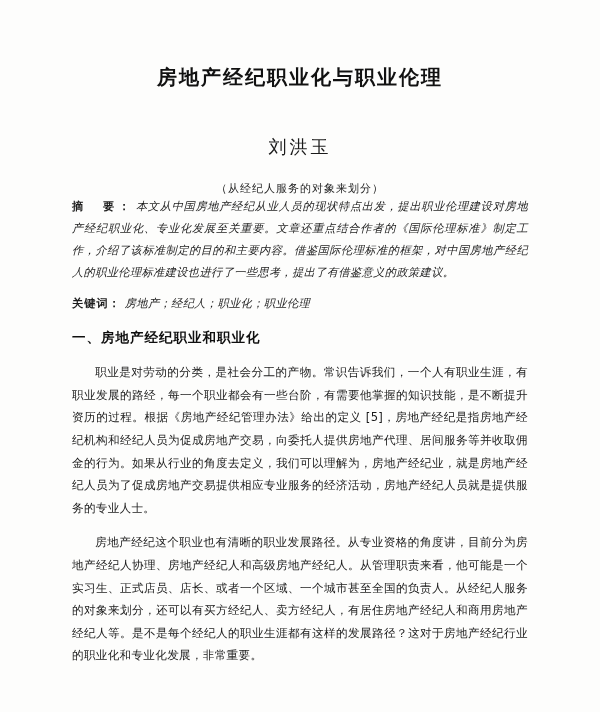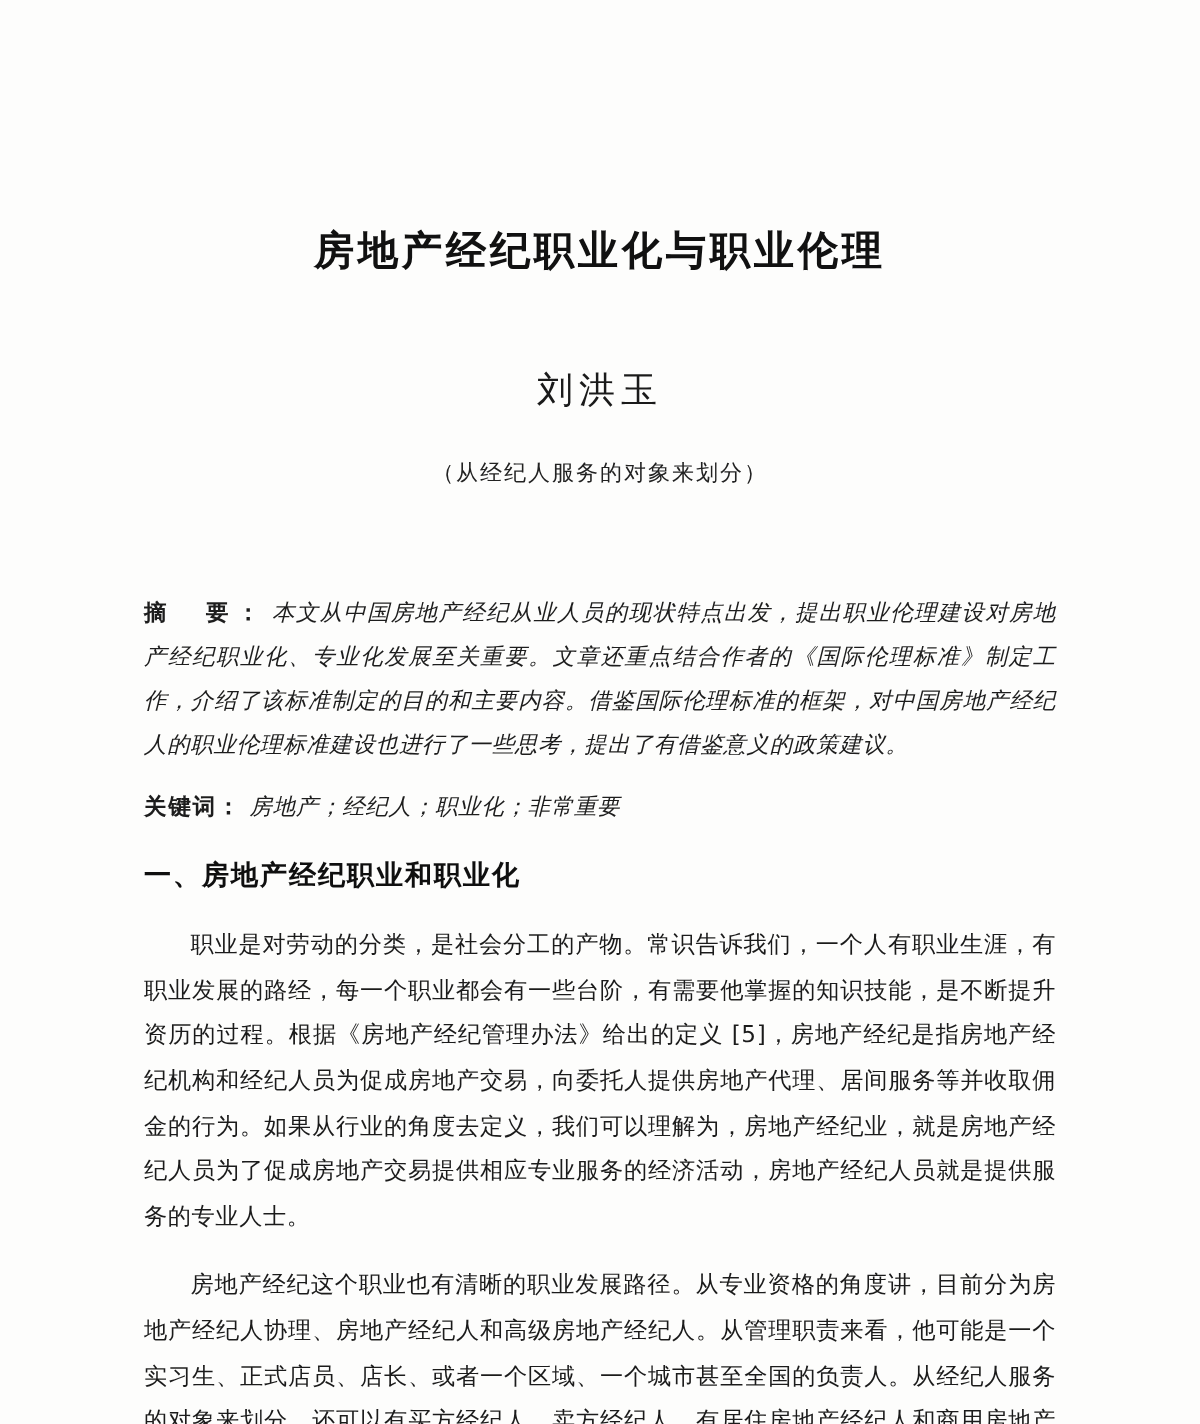--- a/index.html
+++ b/index.html
@@ -17,21 +17,21 @@
   .page {
     position: relative;
     width: 600px;
     height: 712px;
     background: #fdfdfc;
     box-sizing: border-box;
     padding: 0 72px;
   }
   .title {
     margin: 0;
-    padding-top: 112px;
+    padding-top: 64px;
     text-align: center;
     font-size: 20px;
     font-weight: bold;
     letter-spacing: 2px;
     color: #111111;
     font-family: "DejaVu Sans", "Liberation Sans", sans-serif;
   }
   .author {
     margin: 0;
     padding-top: 44px;
@@ -42,21 +42,20 @@
   }
   .affiliation {
     margin: 0;
     padding-top: 22px;
     text-align: center;
     font-size: 11px;
     letter-spacing: 1px;
     color: #222222;
   }
   .abstract-block {
-    margin-top: 52px;
     font-size: 11.2px;
     line-height: 1.95;
     text-align: justify;
     color: #1d1d1d;
     font-style: italic;
     letter-spacing: 0.4px;
   }
   .abstract-label {
     font-weight: bold;
     font-style: normal;
@@ -106,21 +105,21 @@
 
   <div class="author">刘洪玉</div>
 
   <div class="affiliation">（从经纪人服务的对象来划分）</div>
 
   <div class="abstract-block">
     <span class="abstract-label">摘　要：</span><span>本文从中国房地产经纪从业人员的现状特点出发，提出职业伦理建设对房地产经纪职业化、专业化发展至关重要。文章还重点结合作者的《国际伦理标准》制定工作，介绍了该标准制定的目的和主要内容。借鉴国际伦理标准的框架，对中国房地产经纪人的职业伦理标准建设也进行了一些思考，提出了有借鉴意义的政策建议。</span>
   </div>
 
   <div class="keywords">
-    <span class="keywords-label">关键词：</span><span>房地产；经纪人；职业化；非常重要</span>
+    <span class="keywords-label">关键词：</span><span>房地产；经纪人；职业化；职业伦理</span>
   </div>
 
   <h2 class="section-head">一、房地产经纪职业和职业化</h2>
 
   <p class="body-para">职业是对劳动的分类，是社会分工的产物。常识告诉我们，一个人有职业生涯，有职业发展的路经，每一个职业都会有一些台阶，有需要他掌握的知识技能，是不断提升资历的过程。根据《房地产经纪管理办法》给出的定义 [5]，房地产经纪是指房地产经纪机构和经纪人员为促成房地产交易，向委托人提供房地产代理、居间服务等并收取佣金的行为。如果从行业的角度去定义，我们可以理解为，房地产经纪业，就是房地产经纪人员为了促成房地产交易提供相应专业服务的经济活动，房地产经纪人员就是提供服务的专业人士。</p>
   <p class="body-para">房地产经纪这个职业也有清晰的职业发展路径。从专业资格的角度讲，目前分为房地产经纪人协理、房地产经纪人和高级房地产经纪人。从管理职责来看，他可能是一个实习生、正式店员、店长、或者一个区域、一个城市甚至全国的负责人。从经纪人服务的对象来划分，还可以有买方经纪人、卖方经纪人，有居住房地产经纪人和商用房地产经纪人等。是不是每个经纪人的职业生涯都有这样的发展路径？这对于房地产经纪行业的职业化和专业化发展，非常重要。</p>
 
 </div>
 
 </body></html>

